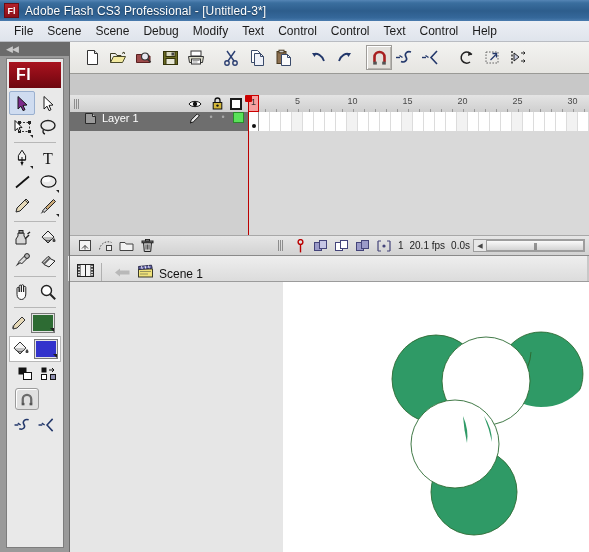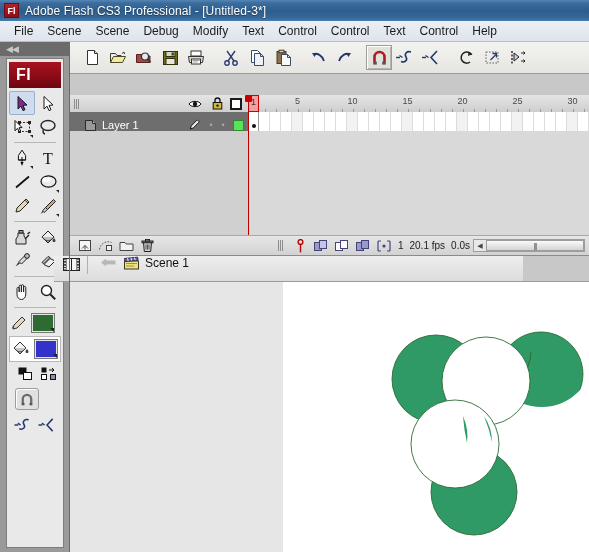--- a/index.html
+++ b/index.html
@@ -120,21 +120,21 @@
     border:2px solid #1a1a1a;box-sizing:border-box;background:#fff;}
   .ruler{position:absolute;left:178px;top:0;right:0;height:17px;overflow:hidden;}
   .ruler-cell{position:absolute;top:0;width:11px;height:17px;
     font-size:9px;color:#4a4a4a;text-align:center;line-height:13px;}
   .ruler-tick{position:absolute;bottom:0;left:50%;width:1px;height:3px;background:#9a9a9a;}
   .cur-frame{position:absolute;left:0;top:0;width:11px;height:17px;
     background:#f5a0a0;border:1px solid #c00;box-sizing:border-box;color:#333;
     font-size:9px;text-align:center;line-height:13px;}
   .layerrow{
     position:absolute;left:0;top:17px;width:178px;height:26px;
-    background:#6e6e6e;display:flex;align-items:center;
+    background:#6e6e6e;display:flex;align-items:flex-start;
   }
   .layer-name{color:#fff;font-size:11px;margin-left:5px;}
   .layer-pencil{margin-left:auto;margin-right:4px;}
   .layer-dot{width:12px;text-align:center;color:#a8a8a8;font-size:9px;}
   .layer-square{width:11px;height:11px;background:#5ae25a;border:1px solid #2b8a2b;box-sizing:border-box;margin:0 4px;}
   .frames{position:absolute;left:178px;top:17px;right:0;height:19px;overflow:hidden;background:#fff;}
   .fcell{position:absolute;top:0;width:11px;height:19px;border-right:1px solid #dcdcdc;box-sizing:border-box;}
   .fcell.shade{background:#f2f2f2;}
   .keyframe{position:absolute;left:0;top:0;width:11px;height:19px;background:#fff;border-right:1px solid #999;box-sizing:border-box;}
   .kf-dot{position:absolute;left:4px;top:12px;width:4px;height:4px;border-radius:50%;background:#111;}
@@ -152,23 +152,23 @@
   .tl-scroll{width:112px;height:13px;margin-right:4px;display:flex;align-items:center;
     border:1px solid #9d9d9d;background:#e8e8e8;box-sizing:border-box;}
   .tl-scroll-left{width:12px;height:11px;display:flex;align-items:center;justify-content:center;
     font-size:7px;color:#444;}
   .tl-thumb{flex:1;height:11px;background:linear-gradient(to bottom,#fafafa,#d4d4d4);
     border:1px solid #9d9d9d;box-sizing:border-box;display:flex;align-items:center;justify-content:center;
     font-size:8px;color:#666;letter-spacing:-1px;}
 
   
   .scenebar{
-    position:absolute;left:54px;top:256px;width:469px;height:25px;
+    position:absolute;left:68px;top:256px;width:519px;height:25px;
     background:linear-gradient(to bottom,#eeeeee,#dcdcdc);
-    border-bottom:1px solid #9b9b9b;display:flex;align-items:flex-start;
+    border-bottom:1px solid #9b9b9b;display:flex;align-items:flex-end;
   }
   .scene-sep{width:1px;height:18px;background:#b0b0b0;margin:0 6px;}
   .scene-label{font-size:12px;color:#111;margin-left:5px;}
 
   
   .workarea{position:absolute;left:70px;top:281px;width:519px;height:271px;background:#e6e6e6;}
   .stage{position:absolute;left:213px;top:0;width:306px;height:271px;background:#fff;}
   .art{position:absolute;left:0;top:0;width:306px;height:271px;}
 
   .hsplit{position:absolute;left:70px;top:281px;width:519px;height:1px;background:#9b9b9b;}

